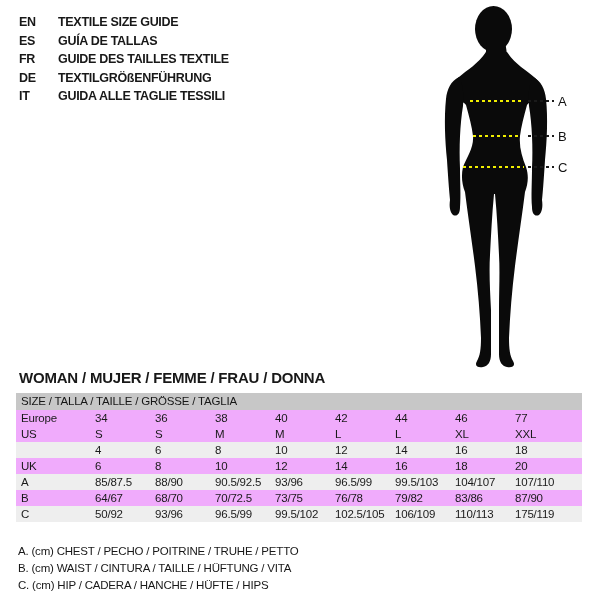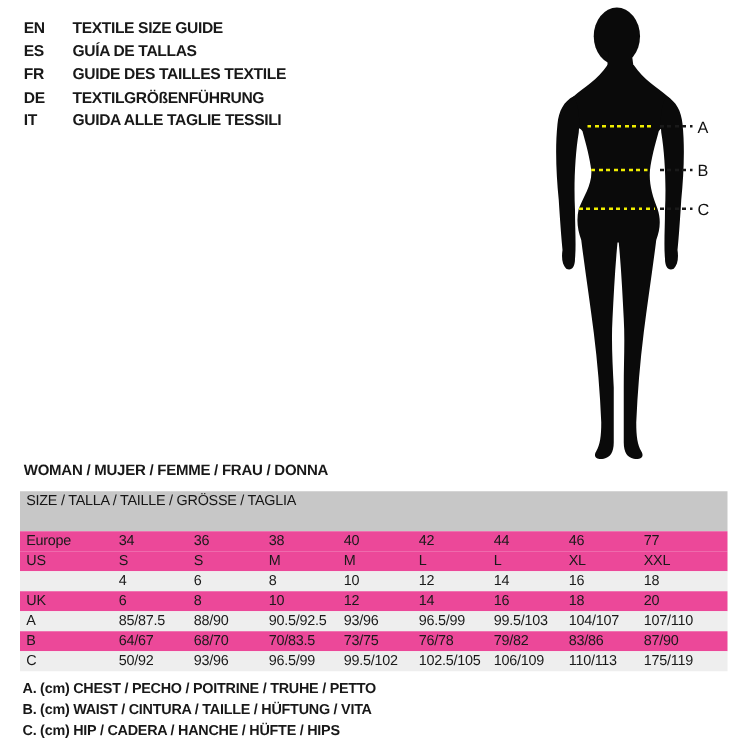--- a/index.html
+++ b/index.html
@@ -26,36 +26,36 @@
   .marker-b-black{left:108px;top:135px;width:26px;}
   .marker-c-yellow{left:43px;top:166px;width:61px;}
   .marker-c-black{left:108px;top:166px;width:26px;}
   .marker-label{position:absolute;font-size:13px;font-weight:400;color:#111;}
   .marker-label.a{left:138px;top:94px;}
   .marker-label.b{left:138px;top:129px;}
   .marker-label.c{left:138px;top:160px;}
   
   .section-title{
     position:absolute;left:19px;top:369px;
-    font-size:12px;font-weight:700;letter-spacing:-0.2px;color:#181818;
+    font-size:15px;font-weight:700;letter-spacing:-0.2px;color:#181818;
   }
   
   .size-table{position:absolute;left:16px;top:393px;width:566px;font-size:11.5px;letter-spacing:-0.2px;}
   .table-header{
-    height:32px;line-height:17px;background:var(--header-bg,#c7c7c7);
+    height:17px;line-height:17px;background:var(--header-bg,#c7c7c7);
     padding-left:5px;color:#161616;font-weight:400;
   }
-  .table-row{display:flex;height:16px;line-height:16px;align-items:center;background:#ec4899;}
+  .table-row{display:flex;height:16px;line-height:16px;align-items:center;background:#f0abfc;}
   .table-row.shaded{background:var(--shaded-bg,#eeeeee);}
   .row-label{flex:0 0 74px;padding-left:5px;text-align:left;}
   .cell{flex:0 0 60px;}
   
   .legend{
     position:absolute;left:18px;top:543px;
-    font-size:11.5px;font-weight:700;letter-spacing:-0.2px;line-height:17px;color:#181818;
+    font-size:11.5px;font-weight:400;letter-spacing:-0.2px;line-height:17px;color:#181818;
   }
 </style>
 </head>
 <body>
 
 <div class="lang-block">
     <div class="lang-row">
       <span class="lang-code">EN</span>
       <span class="lang-text">TEXTILE SIZE GUIDE</span>
     </div>
@@ -206,21 +206,21 @@
         <div class="cell">93/96</div>
         <div class="cell">96.5/99</div>
         <div class="cell">99.5/103</div>
         <div class="cell">104/107</div>
         <div class="cell">107/110</div>
       </div>
       <div class="table-row">
         <div class="row-label">B</div>
         <div class="cell">64/67</div>
         <div class="cell">68/70</div>
-        <div class="cell">70/83.5</div>
+        <div class="cell">70/72.5</div>
         <div class="cell">73/75</div>
         <div class="cell">76/78</div>
         <div class="cell">79/82</div>
         <div class="cell">83/86</div>
         <div class="cell">87/90</div>
       </div>
       <div class="table-row shaded">
         <div class="row-label">C</div>
         <div class="cell">50/92</div>
         <div class="cell">93/96</div>

